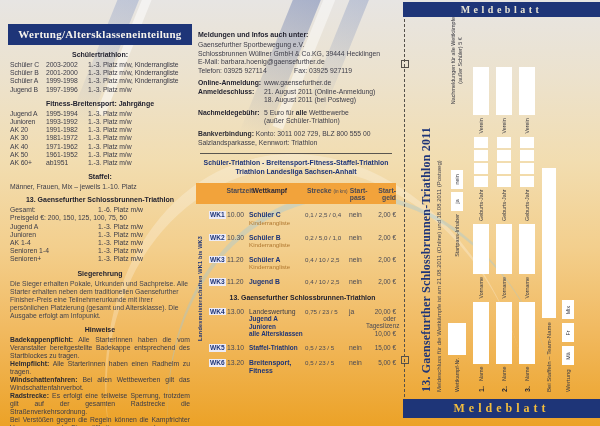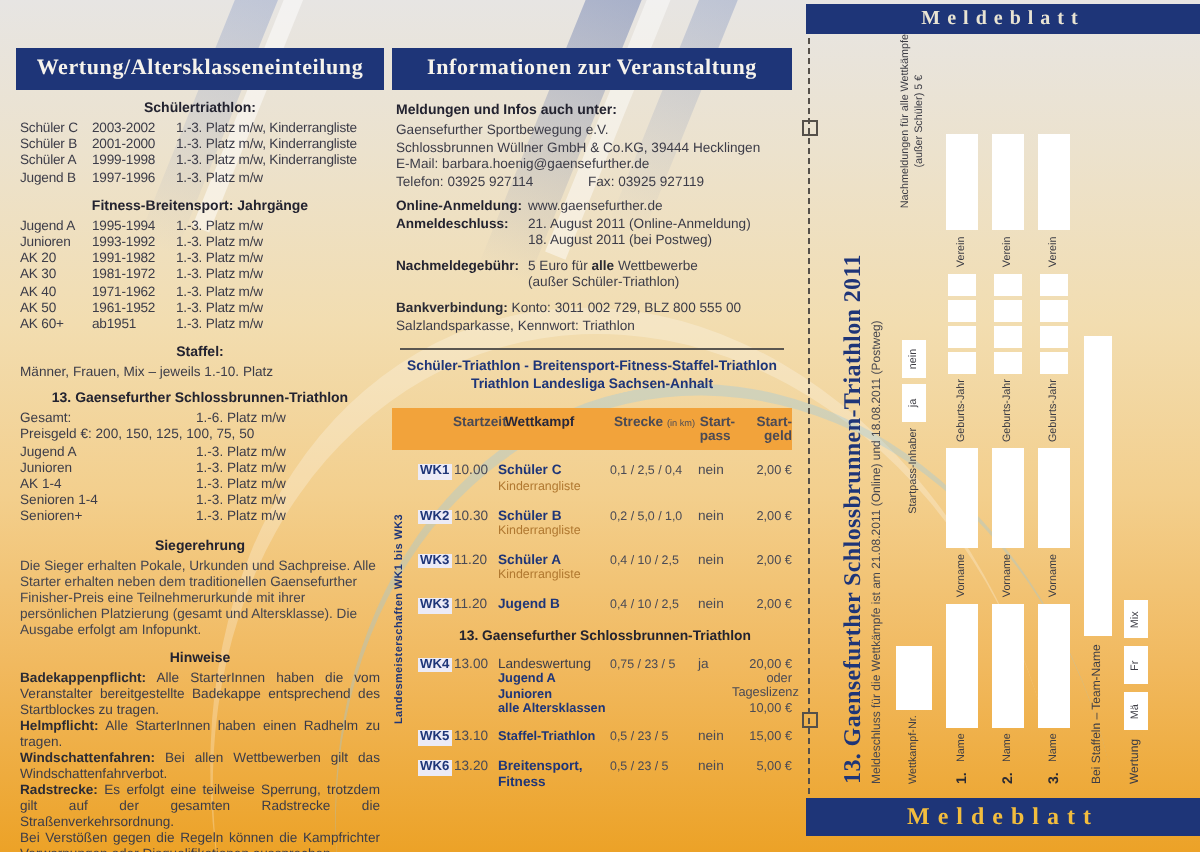--- a/index.html
+++ b/index.html
@@ -215,23 +215,20 @@
     </div>
     <div class="hint">
       <b>Radstrecke:</b><span> Es erfolgt eine teilweise Sperrung, trotzdem gilt auf der gesamten Radstrecke die Straßenverkehrsordnung.</span>
     </div>
     <div class="hint">
       <b></b><span>Bei Verstößen gegen die Regeln können die Kampfrichter Verwarnungen oder Disqualifikationen aussprechen.</span>
     </div>
   </section>
 
   <section class="col col-mid">
-    <div class="hdr-bar">
-      <span>Informationen zur Veranstaltung</span>
-    </div>
 
     <div class="bold-line">Meldungen und Infos auch unter:</div>
     <div class="addr">
       <div>Gaensefurther Sportbewegung e.V.</div>
       <div>Schlossbrunnen Wüllner GmbH &amp; Co.KG, 39444 Hecklingen</div>
       <div>E-Mail: barbara.hoenig@gaensefurther.de</div>
       <div class="addr-split">
         <span>Telefon: 03925 927114</span>
         <span>Fax: 03925 927119</span>
       </div>

